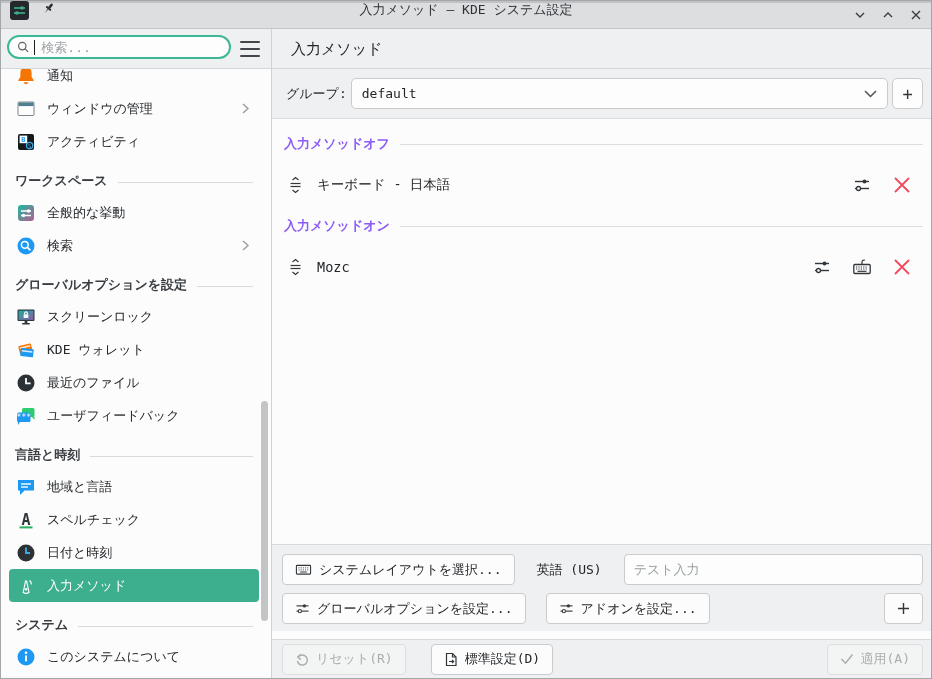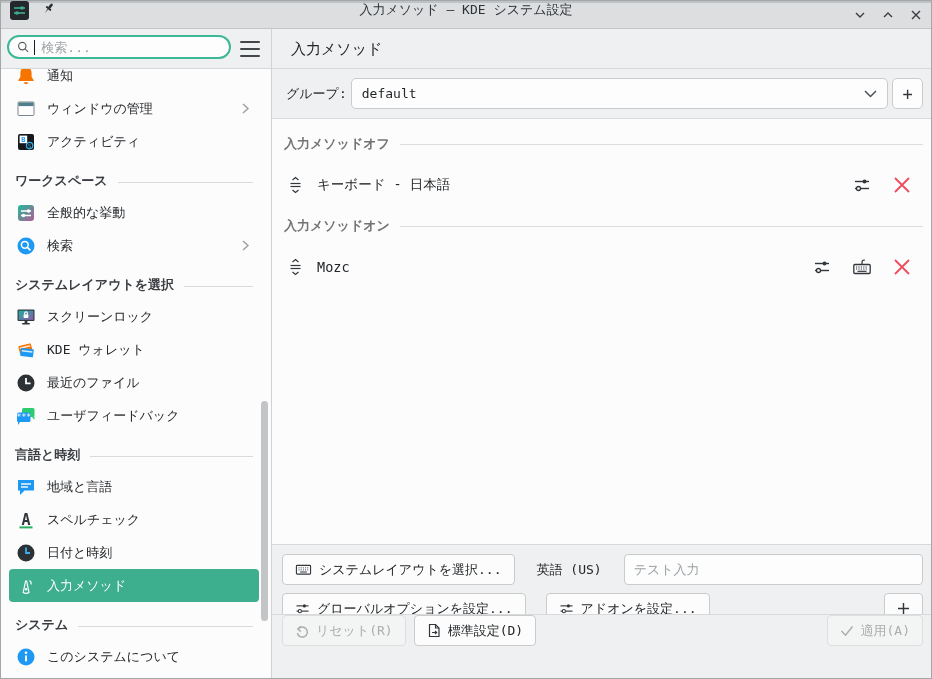--- a/index.html
+++ b/index.html
@@ -51,40 +51,40 @@
     display:flex; align-items:center; padding:0 8px 0 14px; gap:4px; }
   .group-row .glabel { font-size:13px; white-space:nowrap; }
   .combo { flex:1; height:31px; background:#fdfdfd; border:1px solid #c9cbcc; border-radius:5px;
     display:flex; align-items:center; padding:0 10px; font-size:13px; cursor:pointer; }
   .combo .cval { flex:1; }
   .sqbtn { width:31px; height:31px; background:#fdfdfd; border:1px solid #c9cbcc; border-radius:5px;
     display:flex; align-items:center; justify-content:center; font-size:17px; color:#33373b; cursor:pointer; }
 
   .list-area { position:absolute; left:0; top:50px; width:100%; height:425px; background:#fcfcfc; padding:10px 8px 0 12px; }
   .msection { display:flex; align-items:center; height:30px; }
-  .msection .mtitle { font-size:13px; font-weight:bold; color:#737373; white-space:nowrap; }
+  .msection .mtitle { font-size:13px; font-weight:bold; color:#8b5cf6; white-space:nowrap; }
   .msection .mline { flex:1; height:1px; background:#dcddde; margin-left:10px; }
   .im-row { display:flex; align-items:center; height:52px; padding-left:4px; }
   .im-row .handle { margin-right:14px; display:flex; cursor:grab; }
   .im-row .rlabel { font-size:13.5px; }
   .row-actions { margin-left:auto; display:flex; align-items:center; gap:18px; padding-right:10px; }
   .act { width:22px; height:22px; display:flex; align-items:center; justify-content:center; cursor:pointer; }
 
   .bottom-panel { position:absolute; left:0; top:475px; width:100%; height:87px; background:#eff0f1; border-top:1px solid #d8d9da; padding:9px 8px 0 10px; }
   .prow { display:flex; align-items:center; gap:20px; margin-bottom:8px; }
   .btn { display:inline-flex; align-items:center; gap:7px; height:31px; padding:0 12px; background:#fcfcfc;
     border:1px solid #c9cbcc; border-radius:4px; font-size:13px; color:#232629; white-space:nowrap; cursor:pointer; }
   .btn.disabled { color:#abadae; border-color:#dddede; background:#f3f4f4; cursor:default; }
   .layout-label { font-size:13px; white-space:nowrap; padding:0 2px; }
   .text-input { flex:1; height:31px; background:#fdfdfd; border:1px solid #c9cbcc; border-radius:4px; padding:0 9px; font:inherit; font-size:13px; }
   .text-input::placeholder { color:#9aa1a4; }
   .spacer { flex:1; }
 
-  .footer { position:absolute; left:0; bottom:0; width:100%; height:64px; background:#eff0f1; border-top:1px solid #d8d9da;
-    display:flex; align-items:flex-start; padding:0 8px 0 10px; gap:8px; }
+  .footer { position:absolute; left:0; bottom:0; width:100%; height:39px; background:#eff0f1; border-top:1px solid #d8d9da;
+    display:flex; align-items:center; padding:0 8px 0 10px; gap:25px; }
   .footer .fspacer { flex:1; }
 
   svg { display:block; }
 </style>
 </head>
 <body>
 
 <div class="window">
 
   <div class="titlebar">
@@ -219,21 +219,21 @@
         </span>
         <span class="slabel">検索</span>
         <span class="chev">
           <svg width="11" height="13" viewBox="0 0 11 13">
               <path d="M3 2l5 4.5L3 11" fill="none" stroke="#9a9ea1" stroke-width="1.4"></path>
             </svg>
         </span>
       </div>
 
       <div class="side-section">
-        <span class="stitle">システムレイアウトを選択</span>
+        <span class="stitle">グローバルオプションを設定</span>
           <span class="sline"></span>
       </div>
 
       <div class="side-item">
         <span class="sicon">
           <svg width="22" height="22" viewBox="0 0 22 22">
             <defs>
                 <linearGradient id="sl" x1="0" y1="0" x2="1" y2="1">
               <stop offset="0" stop-color="#19b0a0"></stop>
                   <stop offset="1" stop-color="#8e5aa8"></stop>

